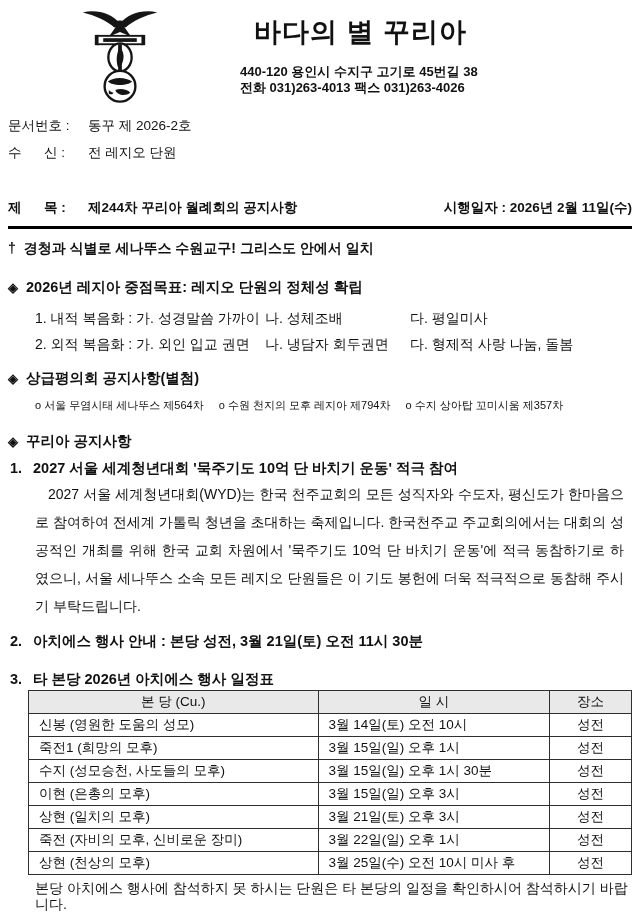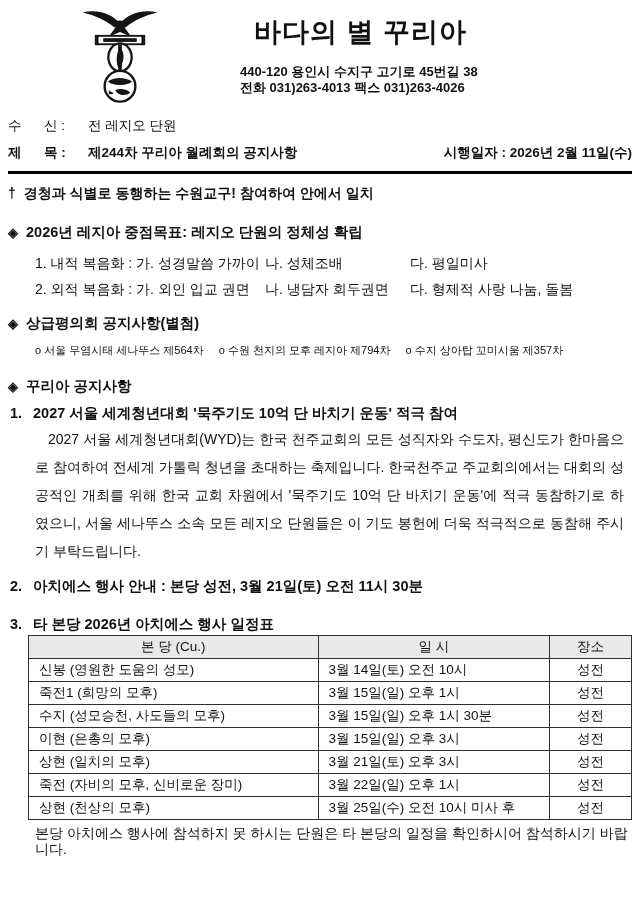--- a/index.html
+++ b/index.html
@@ -24,21 +24,21 @@
     letter-spacing: 1px;
     margin-top: 8px;
     padding-left: 14px;
     white-space: nowrap;
   }
   .addr { font-size: 13px; font-weight: bold; line-height: 16px; margin-top: 14px; white-space: nowrap; }
   
   .doc-info { margin-top: 8px; }
   .info-row { display: flex; align-items: baseline; font-size: 13.5px; line-height: 27px; }
   .info-label { width: 80px; white-space: pre; flex: 0 0 80px; }
-  .bold { font-weight: bold; }
+  .bold { font-weight: bold; margin-top: 28px; }
   .exec-date { margin-left: auto; font-weight: bold; white-space: nowrap; }
   .rule { height: 3px; background: #000; margin-top: 5px; }
   
   .motto { margin-top: 11px; font-weight: bold; font-size: 14px; line-height: 16px; }
   .dagger { font-weight: bold; margin-right: 4px; }
   
   .section-head { display: flex; align-items: baseline; font-weight: bold; font-size: 14.5px; line-height: 15px; }
   .bullet { font-size: 13px; margin-right: 8px; }
   .mt24 { margin-top: 24px; }
   .mt21 { margin-top: 21px; }
@@ -119,38 +119,42 @@
       <div class="doc-title">바다의 별 꾸리아</div>
       <div class="addr">
         <div>440-120 용인시 수지구 고기로 45번길 38</div>
         <div>전화 031)263-4013 팩스 031)263-4026</div>
       </div>
     </div>
   </div>
 
   <div class="doc-info">
     <div class="info-row">
+      <span class="info-label">문서번호 :</span>
+      <span>동꾸 제 2026-2호</span>
+    </div>
+    <div class="info-row">
       <span class="info-label">수      신 :</span>
       <span>전 레지오 단원</span>
     </div>
     <div class="info-row">
       <span class="info-label bold">제      목 :</span>
       <span class="bold">제244차 꾸리아 월례회의 공지사항</span>
       <span class="exec-date">
         <span>시행일자 :</span>
         <span>2026년 2월 11일(수)</span>
       </span>
     </div>
   </div>
 
   <div class="rule"></div>
 
   <div class="motto">
     <span class="dagger">†</span>
-    <span>경청과 식별로 동행하는 수원교구! 참여하여 안에서 일치</span>
+    <span>경청과 식별로 세나뚜스 수원교구! 그리스도 안에서 일치</span>
   </div>
 
   <div class="section-head mt24">
     <span class="bullet">◈</span>
     <span>2026년 레지아 중점목표: 레지오 단원의 정체성 확립</span>
   </div>
   <div class="goals-grid">
     <div class="goals-row">
       <span class="goals-c1">1. 내적 복음화 : 가. 성경말씀 가까이</span>
       <span class="goals-c2">나. 성체조배</span>

